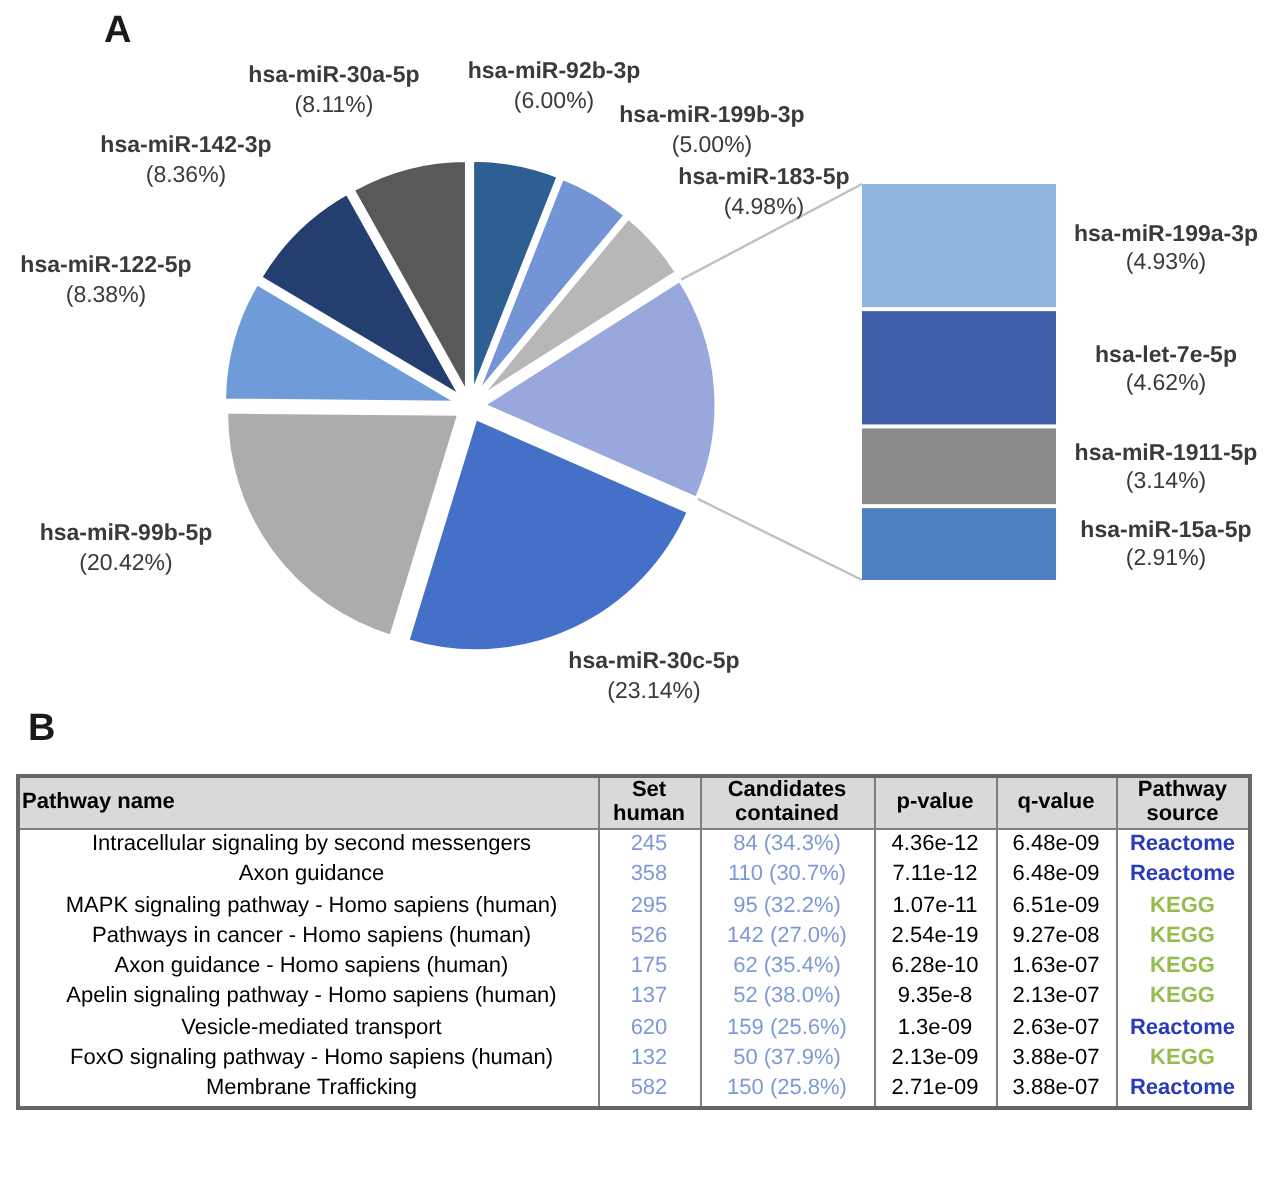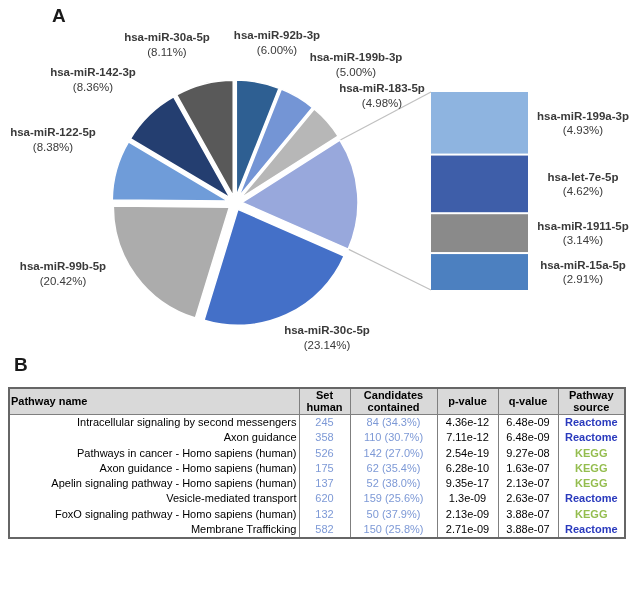--- a/index.html
+++ b/index.html
@@ -26,21 +26,21 @@
     border:1px solid #7f7f7f; padding:1px 2px; line-height:11.5px; height:22px;
     font-size:11px;
   }
   #pathwayTable th.col-name { text-align:left; padding-left:1px; }
   #pathwayTable td {
     border-left:1px solid #7f7f7f; border-right:1px solid #7f7f7f;
     border-top:none; border-bottom:none;
     text-align:center; padding:0 2px; height:15.3px; line-height:15.3px;
     white-space:nowrap; overflow:hidden;
   }
-  #pathwayTable td.col-name { text-align:right; padding-left:5px; }
+  #pathwayTable td.col-name { text-align:center; padding-left:5px; }
   #pathwayTable td.num { }
   #pathwayTable td.src { font-weight:700; }
 </style>
 </head>
 <body>
 
 <div id="page">
   <div id="labelA" class="panel-label">A</div>
   <svg id="chartA" width="632" height="358" viewBox="0 0 632 358" xmlns="http://www.w3.org/2000/svg">
       <line x1="339.84963210275896" y1="140.19587489120698" x2="431" y2="92" stroke="#C0C0C0" stroke-width="1.2"></line>
@@ -114,40 +114,48 @@
         </tr>
         <tr>
           <td class="col-name">Axon guidance</td>
           <td class="num" style="color: rgb(125, 153, 214);">358</td>
           <td class="num" style="color: rgb(125, 153, 214);">110 (30.7%)</td>
           <td class="pv">7.11e-12</td>
           <td class="qv">6.48e-09</td>
           <td class="src" style="color: rgb(42, 58, 189);">Reactome</td>
         </tr>
         <tr>
+          <td class="col-name">MAPK signaling pathway - Homo sapiens (human)</td>
+          <td class="num" style="color: rgb(125, 153, 214);">295</td>
+          <td class="num" style="color: rgb(125, 153, 214);">95 (32.2%)</td>
+          <td class="pv">1.07e-11</td>
+          <td class="qv">6.51e-09</td>
+          <td class="src" style="color: rgb(148, 189, 78);">KEGG</td>
+        </tr>
+        <tr>
           <td class="col-name">Pathways in cancer - Homo sapiens (human)</td>
           <td class="num" style="color: rgb(125, 153, 214); text-align: center;">526</td>
           <td class="num" style="color: rgb(125, 153, 214);">142 (27.0%)</td>
           <td class="pv">2.54e-19</td>
           <td class="qv">9.27e-08</td>
           <td class="src" style="color: rgb(148, 189, 78);">KEGG</td>
         </tr>
         <tr>
           <td class="col-name">Axon guidance - Homo sapiens (human)</td>
           <td class="num" style="color: rgb(125, 153, 214);">175</td>
           <td class="num" style="color: rgb(125, 153, 214);">62 (35.4%)</td>
           <td class="pv">6.28e-10</td>
           <td class="qv">1.63e-07</td>
           <td class="src" style="color: rgb(148, 189, 78);">KEGG</td>
         </tr>
         <tr>
           <td class="col-name">Apelin signaling pathway - Homo sapiens (human)</td>
           <td class="num" style="color: rgb(125, 153, 214);">137</td>
           <td class="num" style="color: rgb(125, 153, 214);">52 (38.0%)</td>
-          <td class="pv">9.35e-17</td>
+          <td class="pv">9.35e-8</td>
           <td class="qv">2.13e-07</td>
           <td class="src" style="color: rgb(148, 189, 78);">KEGG</td>
         </tr>
         <tr>
           <td class="col-name">Vesicle-mediated transport</td>
           <td class="num" style="color: rgb(125, 153, 214);">620</td>
           <td class="num" style="color: rgb(125, 153, 214);">159 (25.6%)</td>
           <td class="pv">1.3e-09</td>
           <td class="qv">2.63e-07</td>
           <td class="src" style="color: rgb(42, 58, 189);">Reactome</td>

